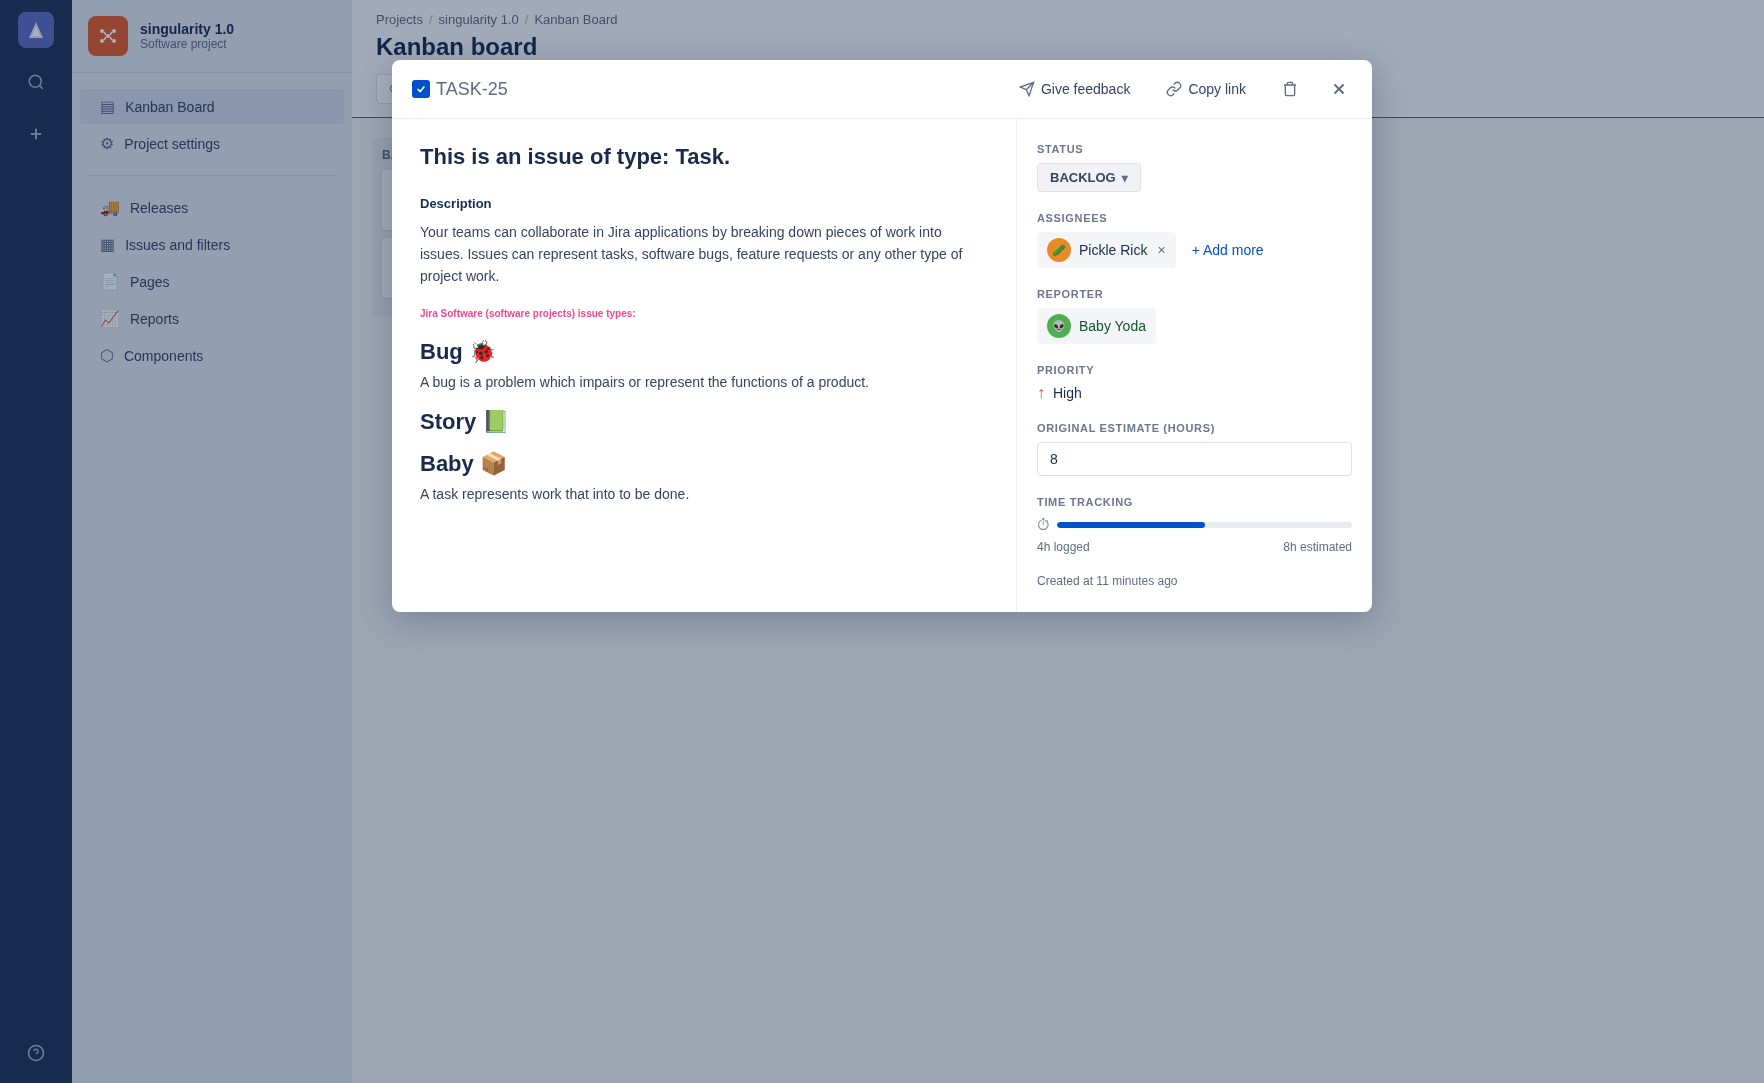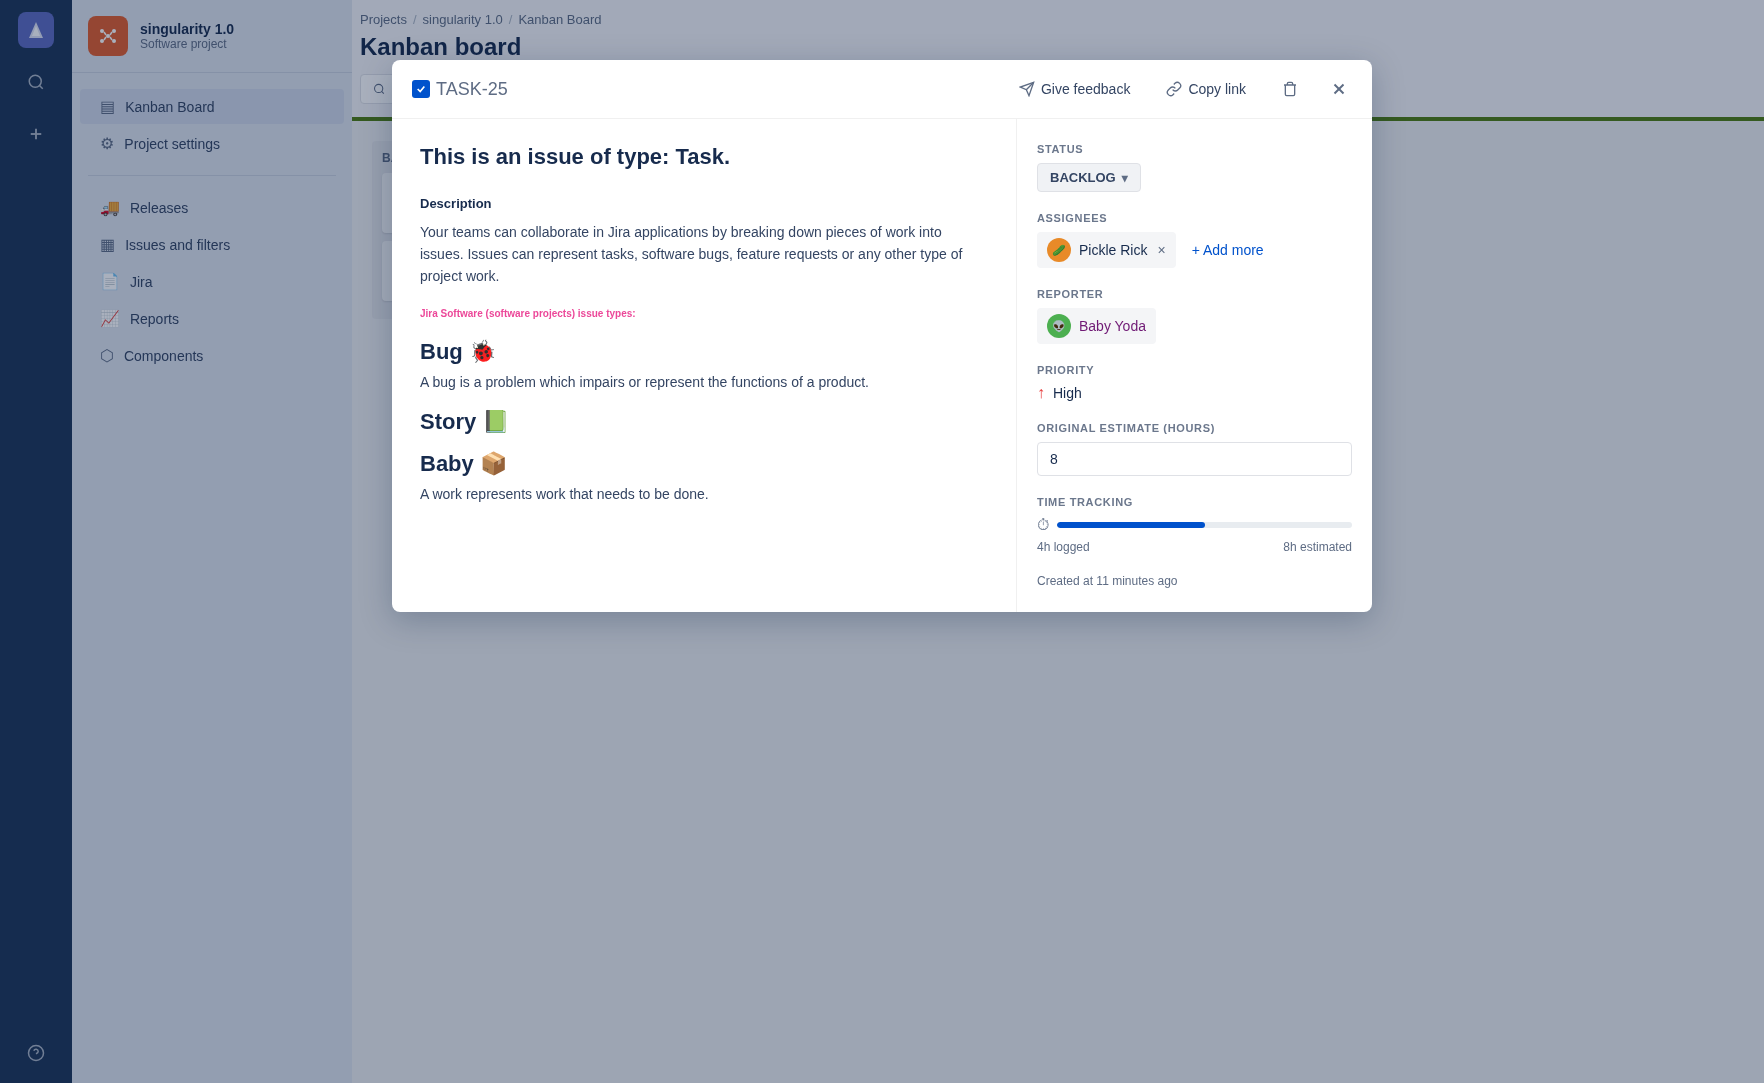--- a/index.html
+++ b/index.html
@@ -26,21 +26,21 @@
     .sidebar-item { display: flex; align-items: center; gap: 10px; padding: 8px 20px; cursor: pointer; color: #344563; font-size: 14px; border-radius: 4px; margin: 0 8px; }
     .sidebar-item.active { background: #d0d8e8; font-weight: 500; }
     .sidebar-item-icon { font-size: 16px; color: #5e6c84; }
 
     .sidebar-divider { height: 1px; background: #c8d0de; margin: 12px 16px; }
 
     
     .main-content { flex: 1; display: flex; flex-direction: column; overflow: hidden; }
 
     
-    .topbar { background: #f4f5f7; padding: 12px 8px 0; border-bottom: 4px solid #4d7c0f; }
+    .topbar { background: #f4f5f7; padding: 12px 24px 0; border-bottom: 1px solid #4d7c0f; }
     .breadcrumb { font-size: 13px; color: #5e6c84; margin-bottom: 6px; display: flex; align-items: center; gap: 6px; }
     .breadcrumb-sep { color: #aab4c2; }
     .breadcrumb-link { color: #5e6c84; }
     .page-title { font-size: 24px; font-weight: 700; color: #172b4d; margin-bottom: 12px; }
     .toolbar { display: flex; align-items: center; gap: 16px; padding-bottom: 12px; }
     .search-box { display: flex; align-items: center; gap: 8px; background: white; border: 1px solid #dfe1e6; border-radius: 4px; padding: 6px 12px; width: 200px; }
     .search-box input { border: none; outline: none; font-size: 14px; color: #172b4d; width: 100%; background: transparent; }
     .avatars { display: flex; margin-left: 4px; }
     .avatar { width: 32px; height: 32px; border-radius: 50%; border: 2px solid white; margin-left: -6px; overflow: hidden; display: flex; align-items: center; justify-content: center; font-size: 14px; font-weight: 600; }
     .avatar:first-child { margin-left: 0; }
@@ -91,21 +91,21 @@
     .status-chevron { font-size: 12px; color: #5e6c84; }
 
     .assignee-row { display: flex; align-items: center; gap: 8px; background: #f4f5f7; border-radius: 4px; padding: 6px 10px; width: fit-content; }
     .assignee-avatar { width: 24px; height: 24px; border-radius: 50%; background: #e88a28; display: flex; align-items: center; justify-content: center; font-size: 11px; color: white; overflow: hidden; }
     .assignee-name { font-size: 14px; color: #172b4d; }
     .assignee-remove { font-size: 14px; color: #5e6c84; cursor: pointer; margin-left: 2px; }
     .add-more-btn { font-size: 14px; color: #0052cc; cursor: pointer; margin-left: 8px; white-space: nowrap; }
 
     .reporter-row { display: flex; align-items: center; gap: 8px; background: #f4f5f7; border-radius: 4px; padding: 6px 10px; width: fit-content; }
     .reporter-avatar { width: 24px; height: 24px; border-radius: 50%; background: #4caf50; display: flex; align-items: center; justify-content: center; font-size: 11px; color: white; }
-    .reporter-name { font-size: 14px; color: #701a75; }
+    .reporter-name { font-size: 14px; color: #14532d; }
 
     .priority-row { display: flex; align-items: center; gap: 8px; }
     .priority-icon { color: #e84040; font-size: 16px; }
     .priority-text { font-size: 14px; color: #172b4d; }
 
     .estimate-input { width: 100%; border: 1px solid #dfe1e6; border-radius: 4px; padding: 8px 12px; font-size: 14px; color: #172b4d; outline: none; }
 
     .time-tracking-row { display: flex; align-items: center; gap: 8px; margin-bottom: 6px; }
     .timer-icon { font-size: 16px; color: #5e6c84; }
     .progress-bar-track { flex: 1; height: 6px; background: #e8ecf0; border-radius: 3px; overflow: hidden; }
@@ -190,21 +190,21 @@
       <div class="sidebar-item">
         <span class="sidebar-item-icon">🚚</span>
         <span>Releases</span>
       </div>
       <div class="sidebar-item">
         <span class="sidebar-item-icon">▦</span>
         <span>Issues and filters</span>
       </div>
       <div class="sidebar-item">
         <span class="sidebar-item-icon">📄</span>
-        <span>Jira</span>
+        <span>Pages</span>
       </div>
       <div class="sidebar-item">
         <span class="sidebar-item-icon">📈</span>
         <span>Reports</span>
       </div>
       <div class="sidebar-item">
         <span class="sidebar-item-icon">⬡</span>
         <span>Components</span>
       </div>
     </div>
@@ -333,21 +333,21 @@
             <div class="issue-type-name">Bug 🐞</div>
             <p class="issue-type-desc">A bug is a problem which impairs or represent the functions of a product.</p>
           </div>
 
           <div class="issue-type-section">
             <div class="issue-type-name">Story 📗</div>
           </div>
 
           <div class="issue-type-section">
             <div class="issue-type-name">Baby 📦</div>
-            <p class="issue-type-desc">A work represents work that needs to be done.</p>
+            <p class="issue-type-desc">A task represents work that into to be done.</p>
           </div>
         </div>
 
         <div class="modal-right">
 
           <div class="field-section">
             <div class="field-label">STATUS</div>
             <button class="status-btn">
               <span>BACKLOG</span>
               <span class="status-chevron">▾</span>

